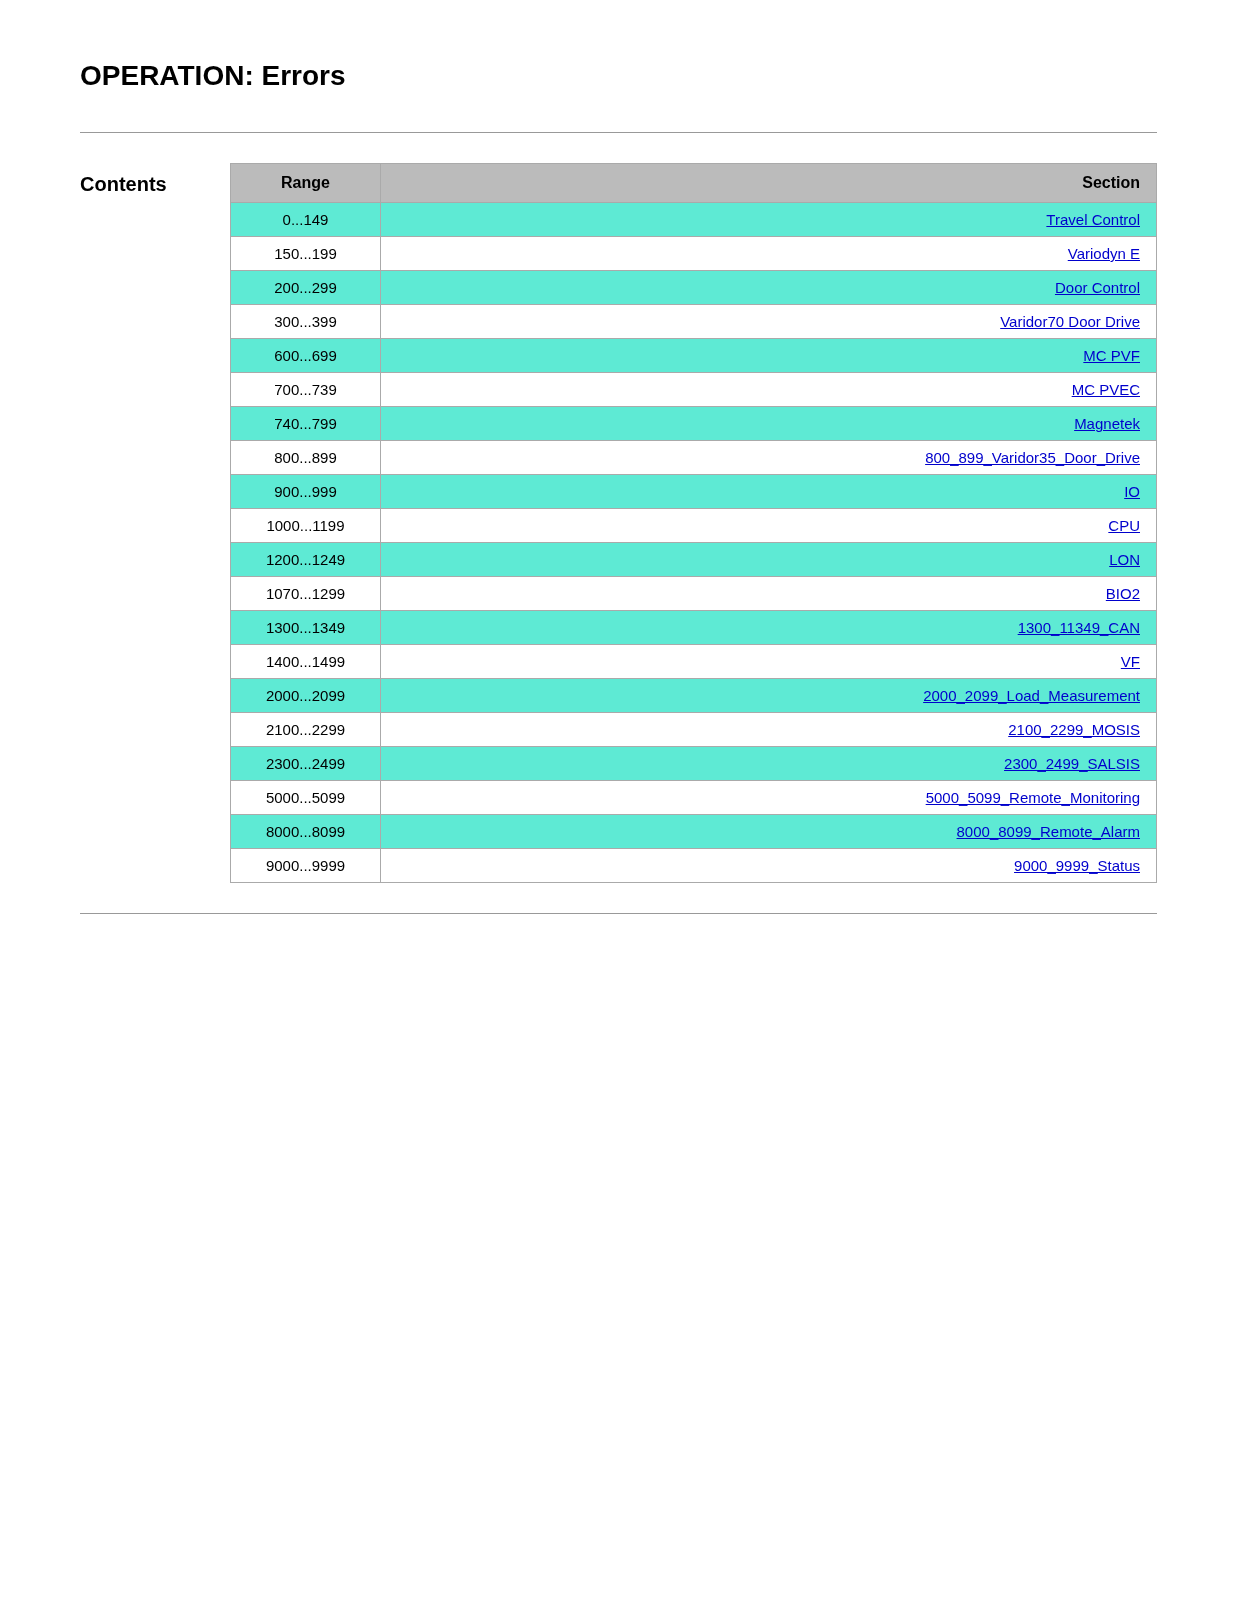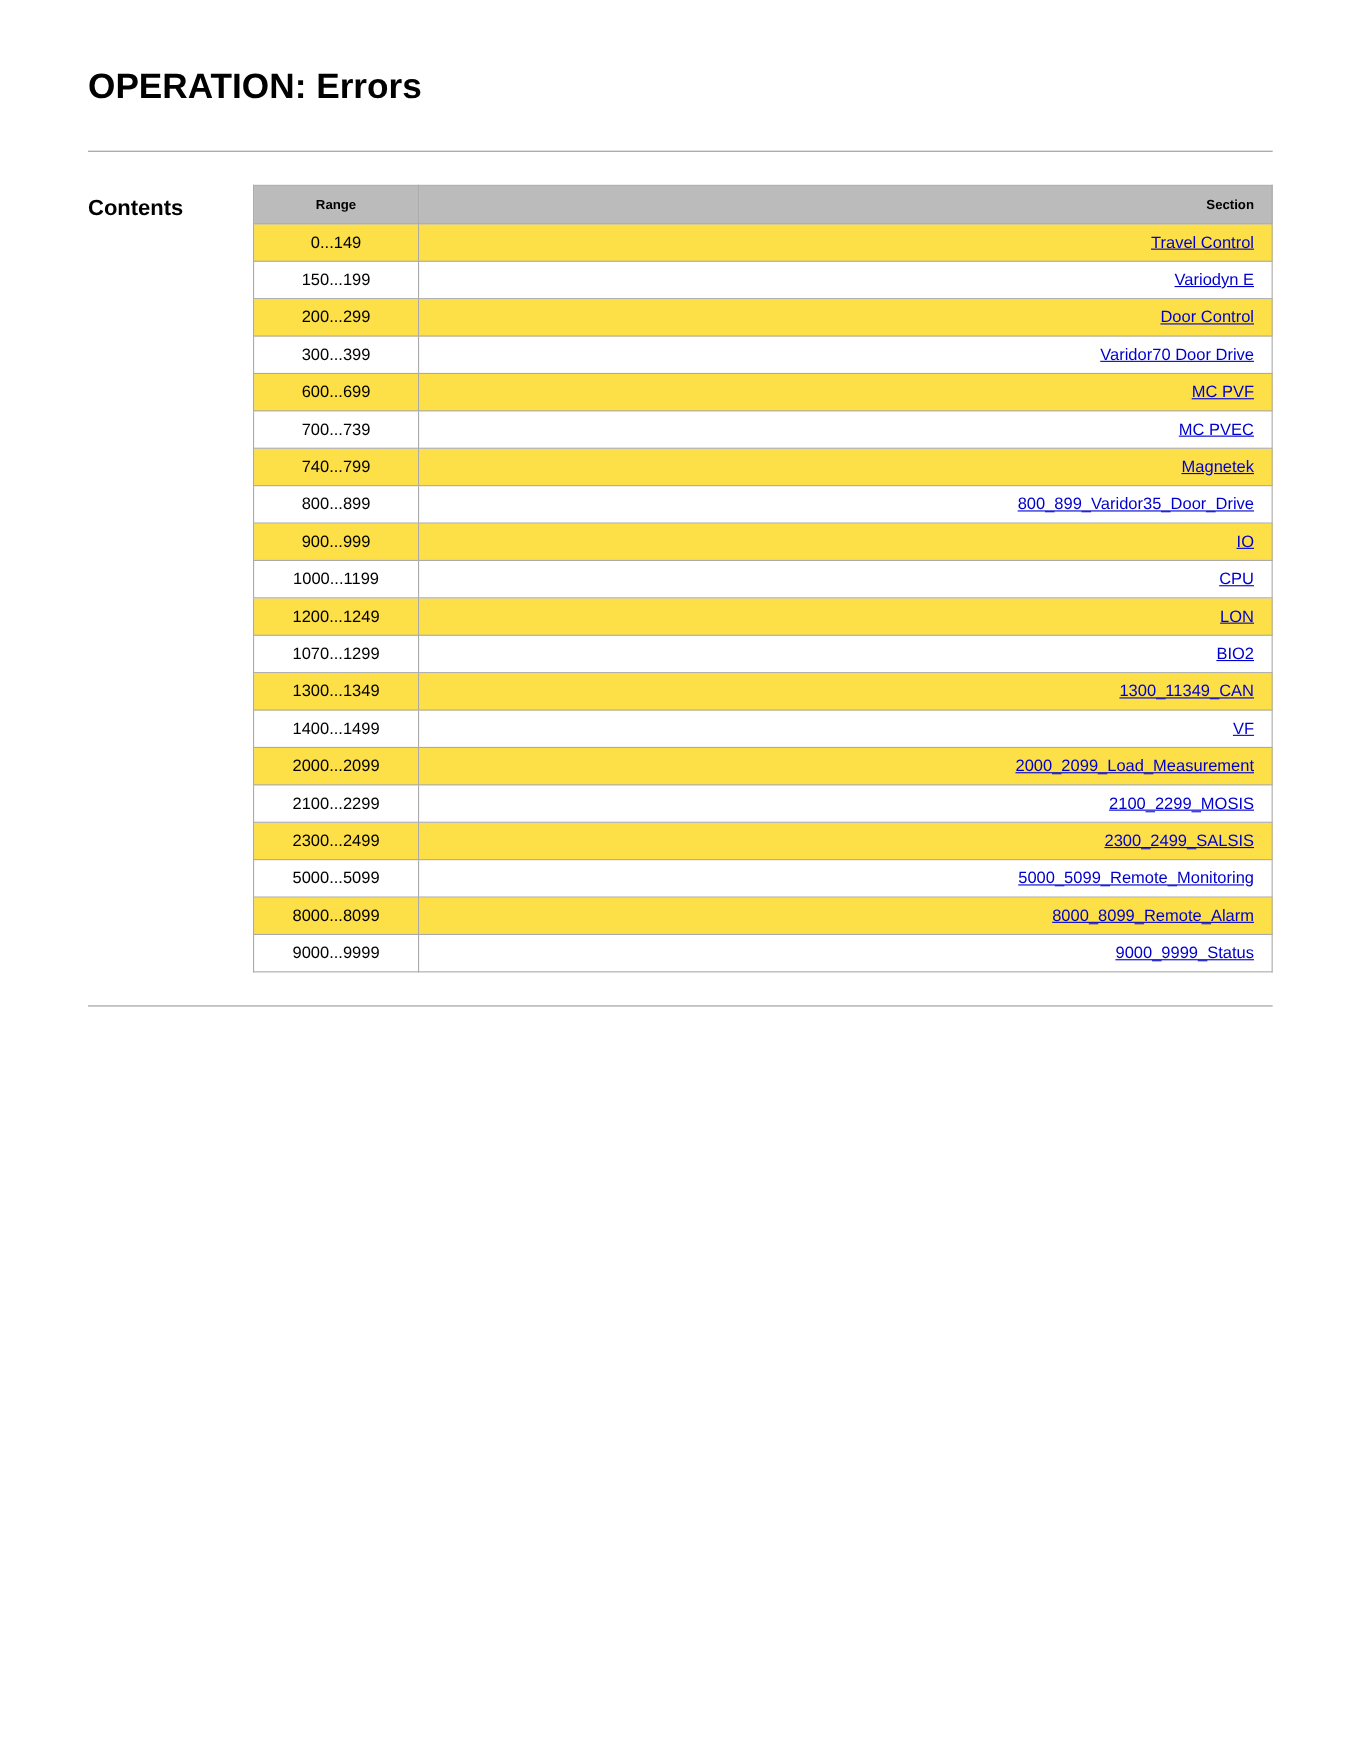--- a/index.html
+++ b/index.html
@@ -15,21 +15,21 @@
       font-size: 16px;
       width: 1237px;
       min-height: 1600px;
     }
 
     .page-container {
       padding: 60px 80px;
     }
 
     .page-title {
-      font-size: 32px;
+      font-size: 28px;
       font-weight: bold;
       margin-bottom: 40px;
       font-family: Arial, Helvetica, sans-serif;
     }
 
     .top-divider {
       border: none;
       border-top: 1px solid #999;
       margin-bottom: 30px;
     }
@@ -59,26 +59,26 @@
     }
 
     thead tr {
       background-color: #bbb;
     }
 
     thead th {
       border: 1px solid #aaa;
       padding: 10px 16px;
       font-weight: bold;
-      font-size: 12px;
+      font-size: 16px;
       text-align: center;
     }
 
     tbody tr {
-      background-color: #fde047;
+      background-color: #5eead4;
     }
 
     tbody tr:nth-child(even) {
       background-color: #fff;
     }
 
     tbody td {
       border: 1px solid #aaa;
       padding: 8px 16px;
       font-size: 15px;

